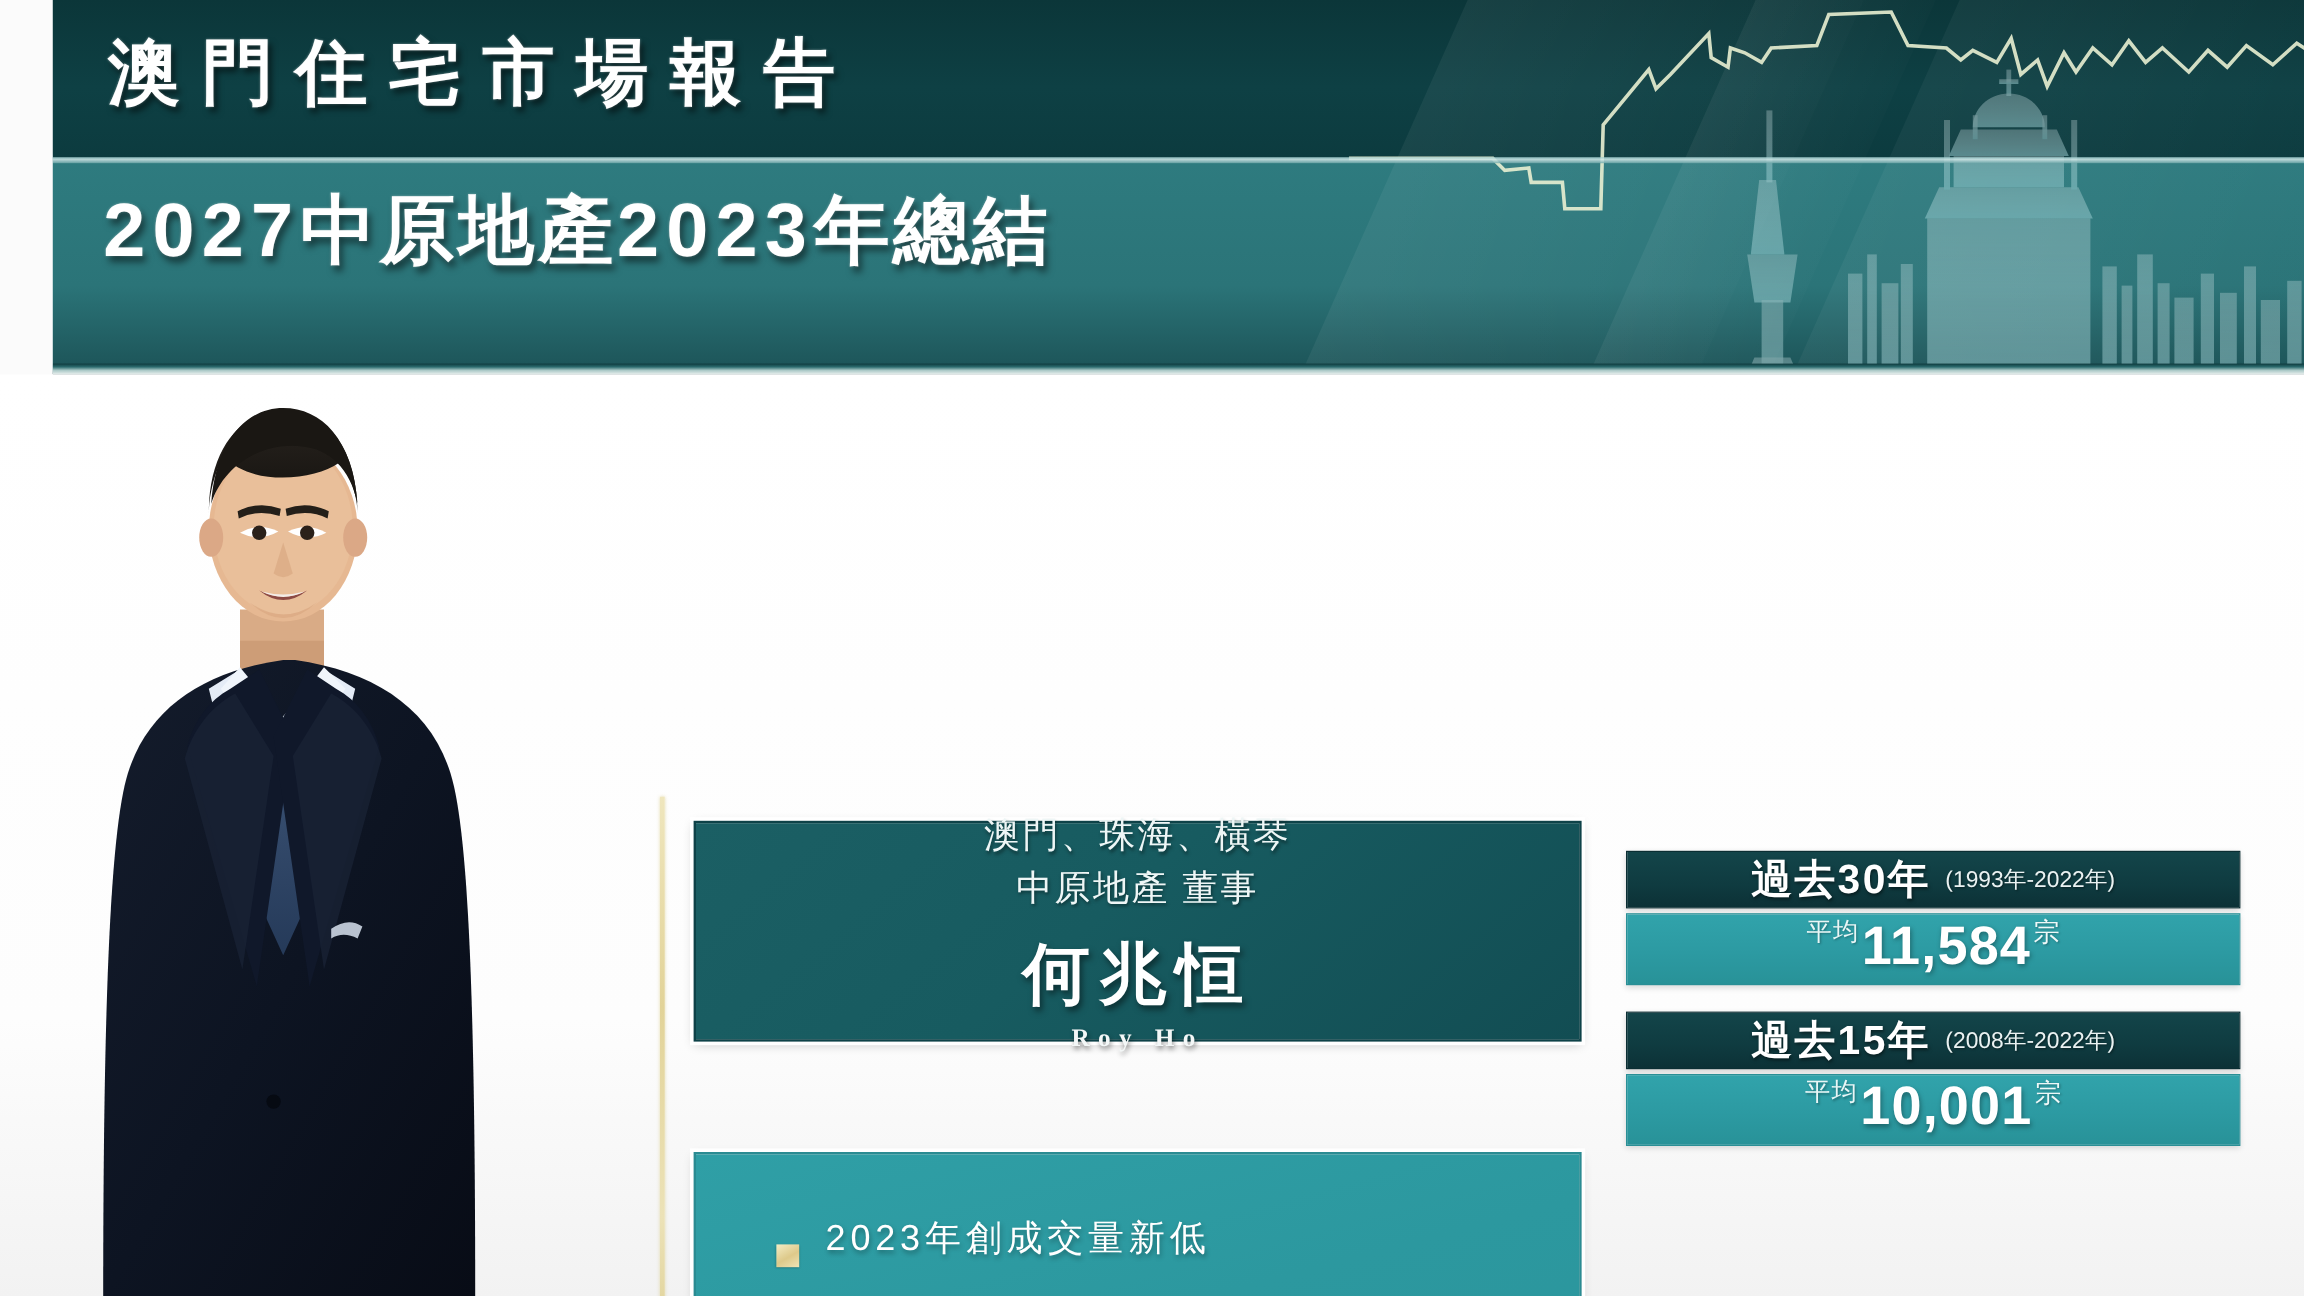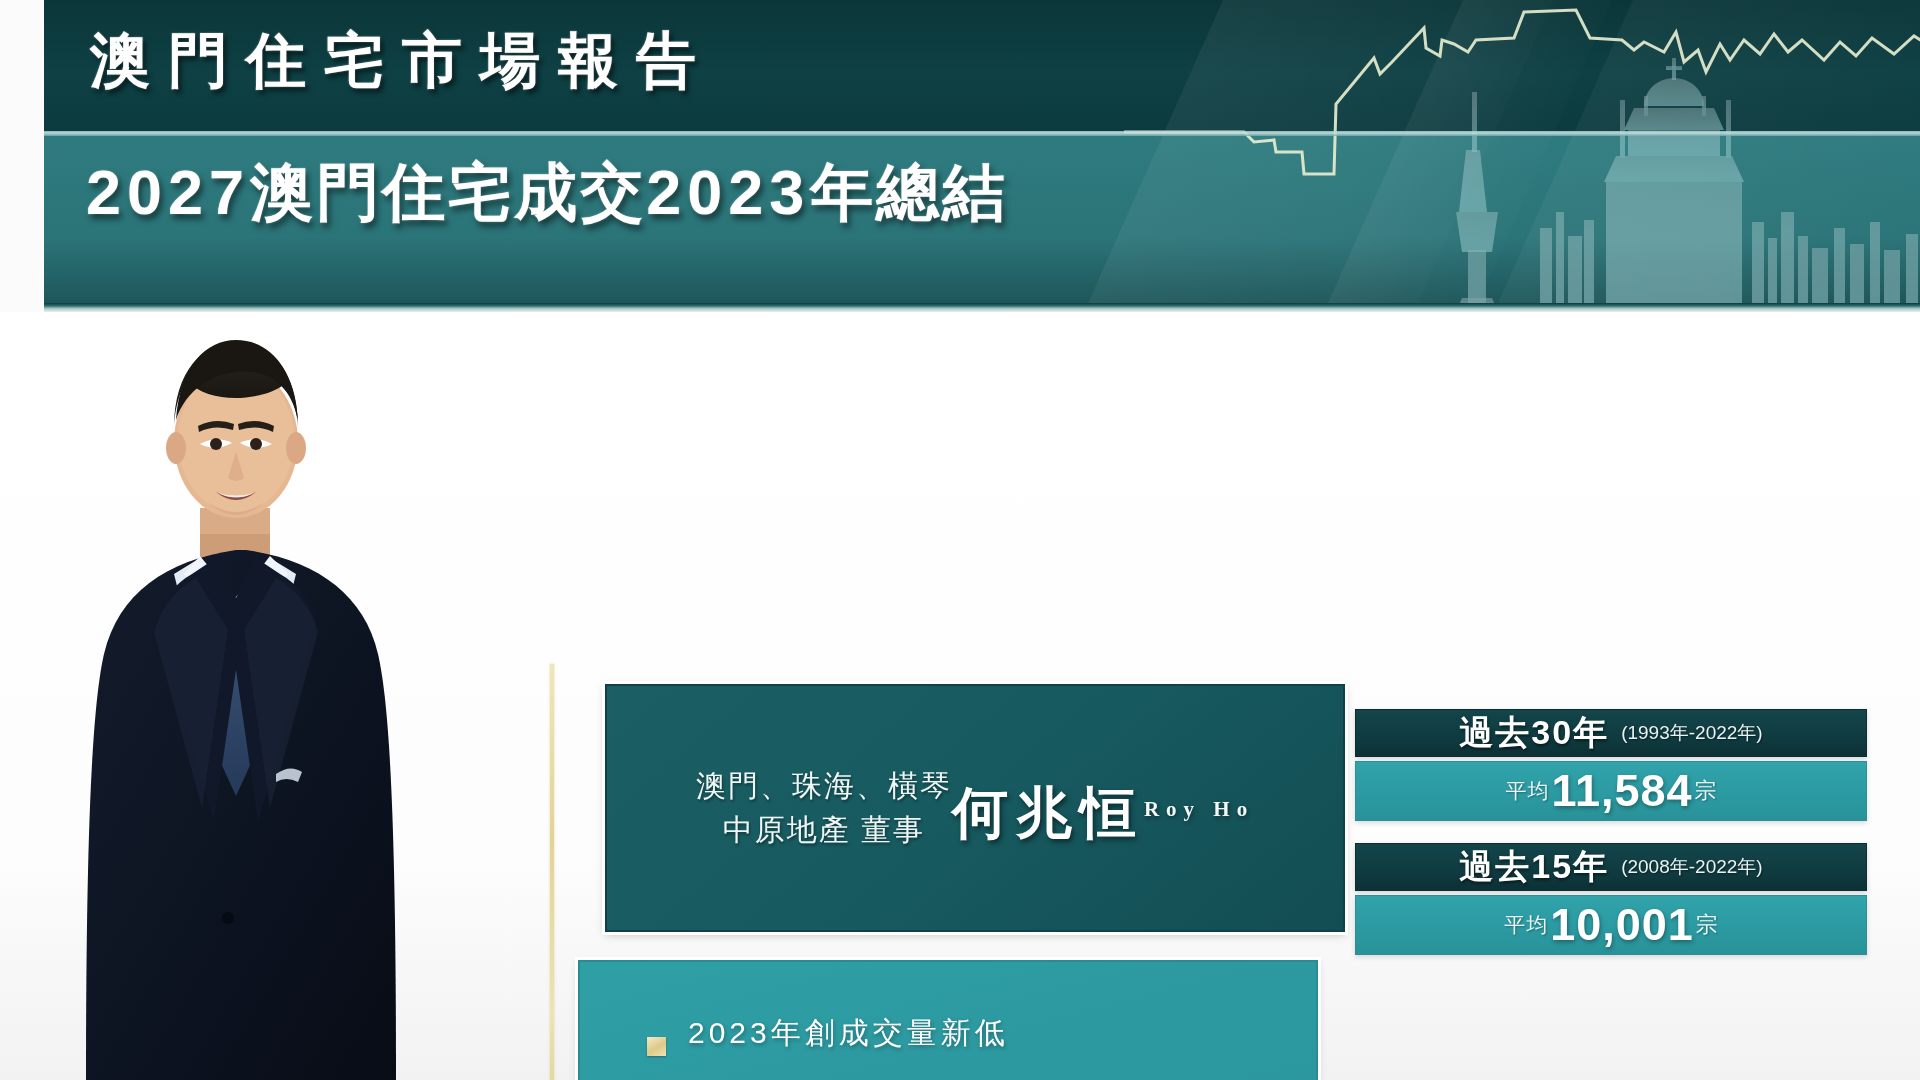--- a/index.html
+++ b/index.html
@@ -72,25 +72,25 @@
 
   
   .gold-divider{
     position:absolute; left:550px; top:352px; width:4px; height:500px;
     background:linear-gradient(180deg,#efe6bd 0%,#e2d398 35%,#ece2b7 70%,#d9c988 100%);
     box-shadow:0 0 3px rgba(220,205,140,.7);
   }
 
   
   .name-card{
-    position:absolute; left:578px; top:372px; width:740px; height:248px;
+    position:absolute; left:578px; top:372px; width:740px; height:184px;
     background:linear-gradient(140deg,#1b5f64 0%,#175b60 45%,#124d53 100%);
     border:2px solid #0e4248;
     box-shadow:0 0 0 3px #ffffff, 0 3px 9px rgba(0,0,0,.22);
-    display:flex; flex-direction:row; align-items:center; justify-content:center;margin-left:27px;
+    display:flex; flex-direction:column; align-items:center; justify-content:center;
   }
   .name-org{
     color:#eef6f6; font-size:30px; line-height:44px; letter-spacing:2px;
     text-align:center; text-shadow:1px 2px 3px rgba(0,0,0,.45);
   }
   .name-cn{
     margin-top:12px; color:#ffffff; font-size:56px; font-weight:bold;
     letter-spacing:8px; text-shadow:2px 3px 5px rgba(0,0,0,.5);
   }
   .name-en{
@@ -146,21 +146,21 @@
     text-shadow:1px 2px 3px rgba(0,0,0,.5);
   }
   .stat-head .h-range{
     color:#eaf2f2; font-size:19px; letter-spacing:0px;
     text-shadow:1px 1px 2px rgba(0,0,0,.45);
   }
   .stat-value{
     height:60px; margin-top:4px;
     background:linear-gradient(180deg,#31a3ab 0%,#2c9aa2 55%,#289298 100%);
     border:1px solid #2a8f96;
-    display:flex; align-items:center; justify-content:center;
+    display:flex; align-items:flex-start; justify-content:center;
     box-shadow:0 2px 5px rgba(0,0,0,.14);
   }
   .stat-value .v-label{ color:#e9f6f6; font-size:21px; letter-spacing:1px; margin-right:2px;
     text-shadow:1px 1px 2px rgba(0,0,0,.32); }
   .stat-value .v-num{ color:#ffffff; font-size:45px; font-weight:bold; letter-spacing:1px;
     text-shadow:1px 2px 4px rgba(0,0,0,.35); }
   .stat-value .v-unit{ color:#eef8f8; font-size:22px; margin-left:2px;
     text-shadow:1px 1px 2px rgba(0,0,0,.32); }
 </style>
 </head>
@@ -227,21 +227,21 @@
     </svg>
 
     <svg class="sparkline" viewBox="0 0 840 240" preserveAspectRatio="none">
       <polyline fill="none" stroke="#e9efd2" stroke-width="3" stroke-opacity="0.9" points="0,132 120,132 130,142 150,140 152,152 178,152 180,174 210,174 212,104 250,58 256,74 268,62 300,28 302,48 316,56 318,40 330,44 344,52 352,40 390,38 400,12 452,10 466,38 498,40 510,50 520,42 540,52 552,32 560,62 574,50 582,72 596,44 606,60 620,40 636,54 650,34 664,52 678,40 700,60 716,42 732,56 748,38 770,54 790,36 812,50 840,32"></polyline>
     </svg>
 
     <div class="hdr-rule"></div>
     <div class="hdr-bottom-edge"></div>
 
     <div class="title-main">澳門住宅市場報告</div>
-    <div class="title-sub"><span>2027</span><span class="cjk">澳門住宅成交</span><span>2023</span><span class="cjk">年總結</span></div>
+    <div class="title-sub"><span>2027</span><span class="cjk">中原地產</span><span>2023</span><span class="cjk">年總結</span></div>
   </div>
 
   <div class="body-area">
 
     <div class="speaker">
       <svg width="420" height="768" viewBox="0 0 420 768">
         <defs>
           <linearGradient id="suitg" x1="0" y1="0" x2="1" y2="1">
             <stop offset="0%" stop-color="#141c2c"></stop>
             <stop offset="50%" stop-color="#0d1422"></stop>

